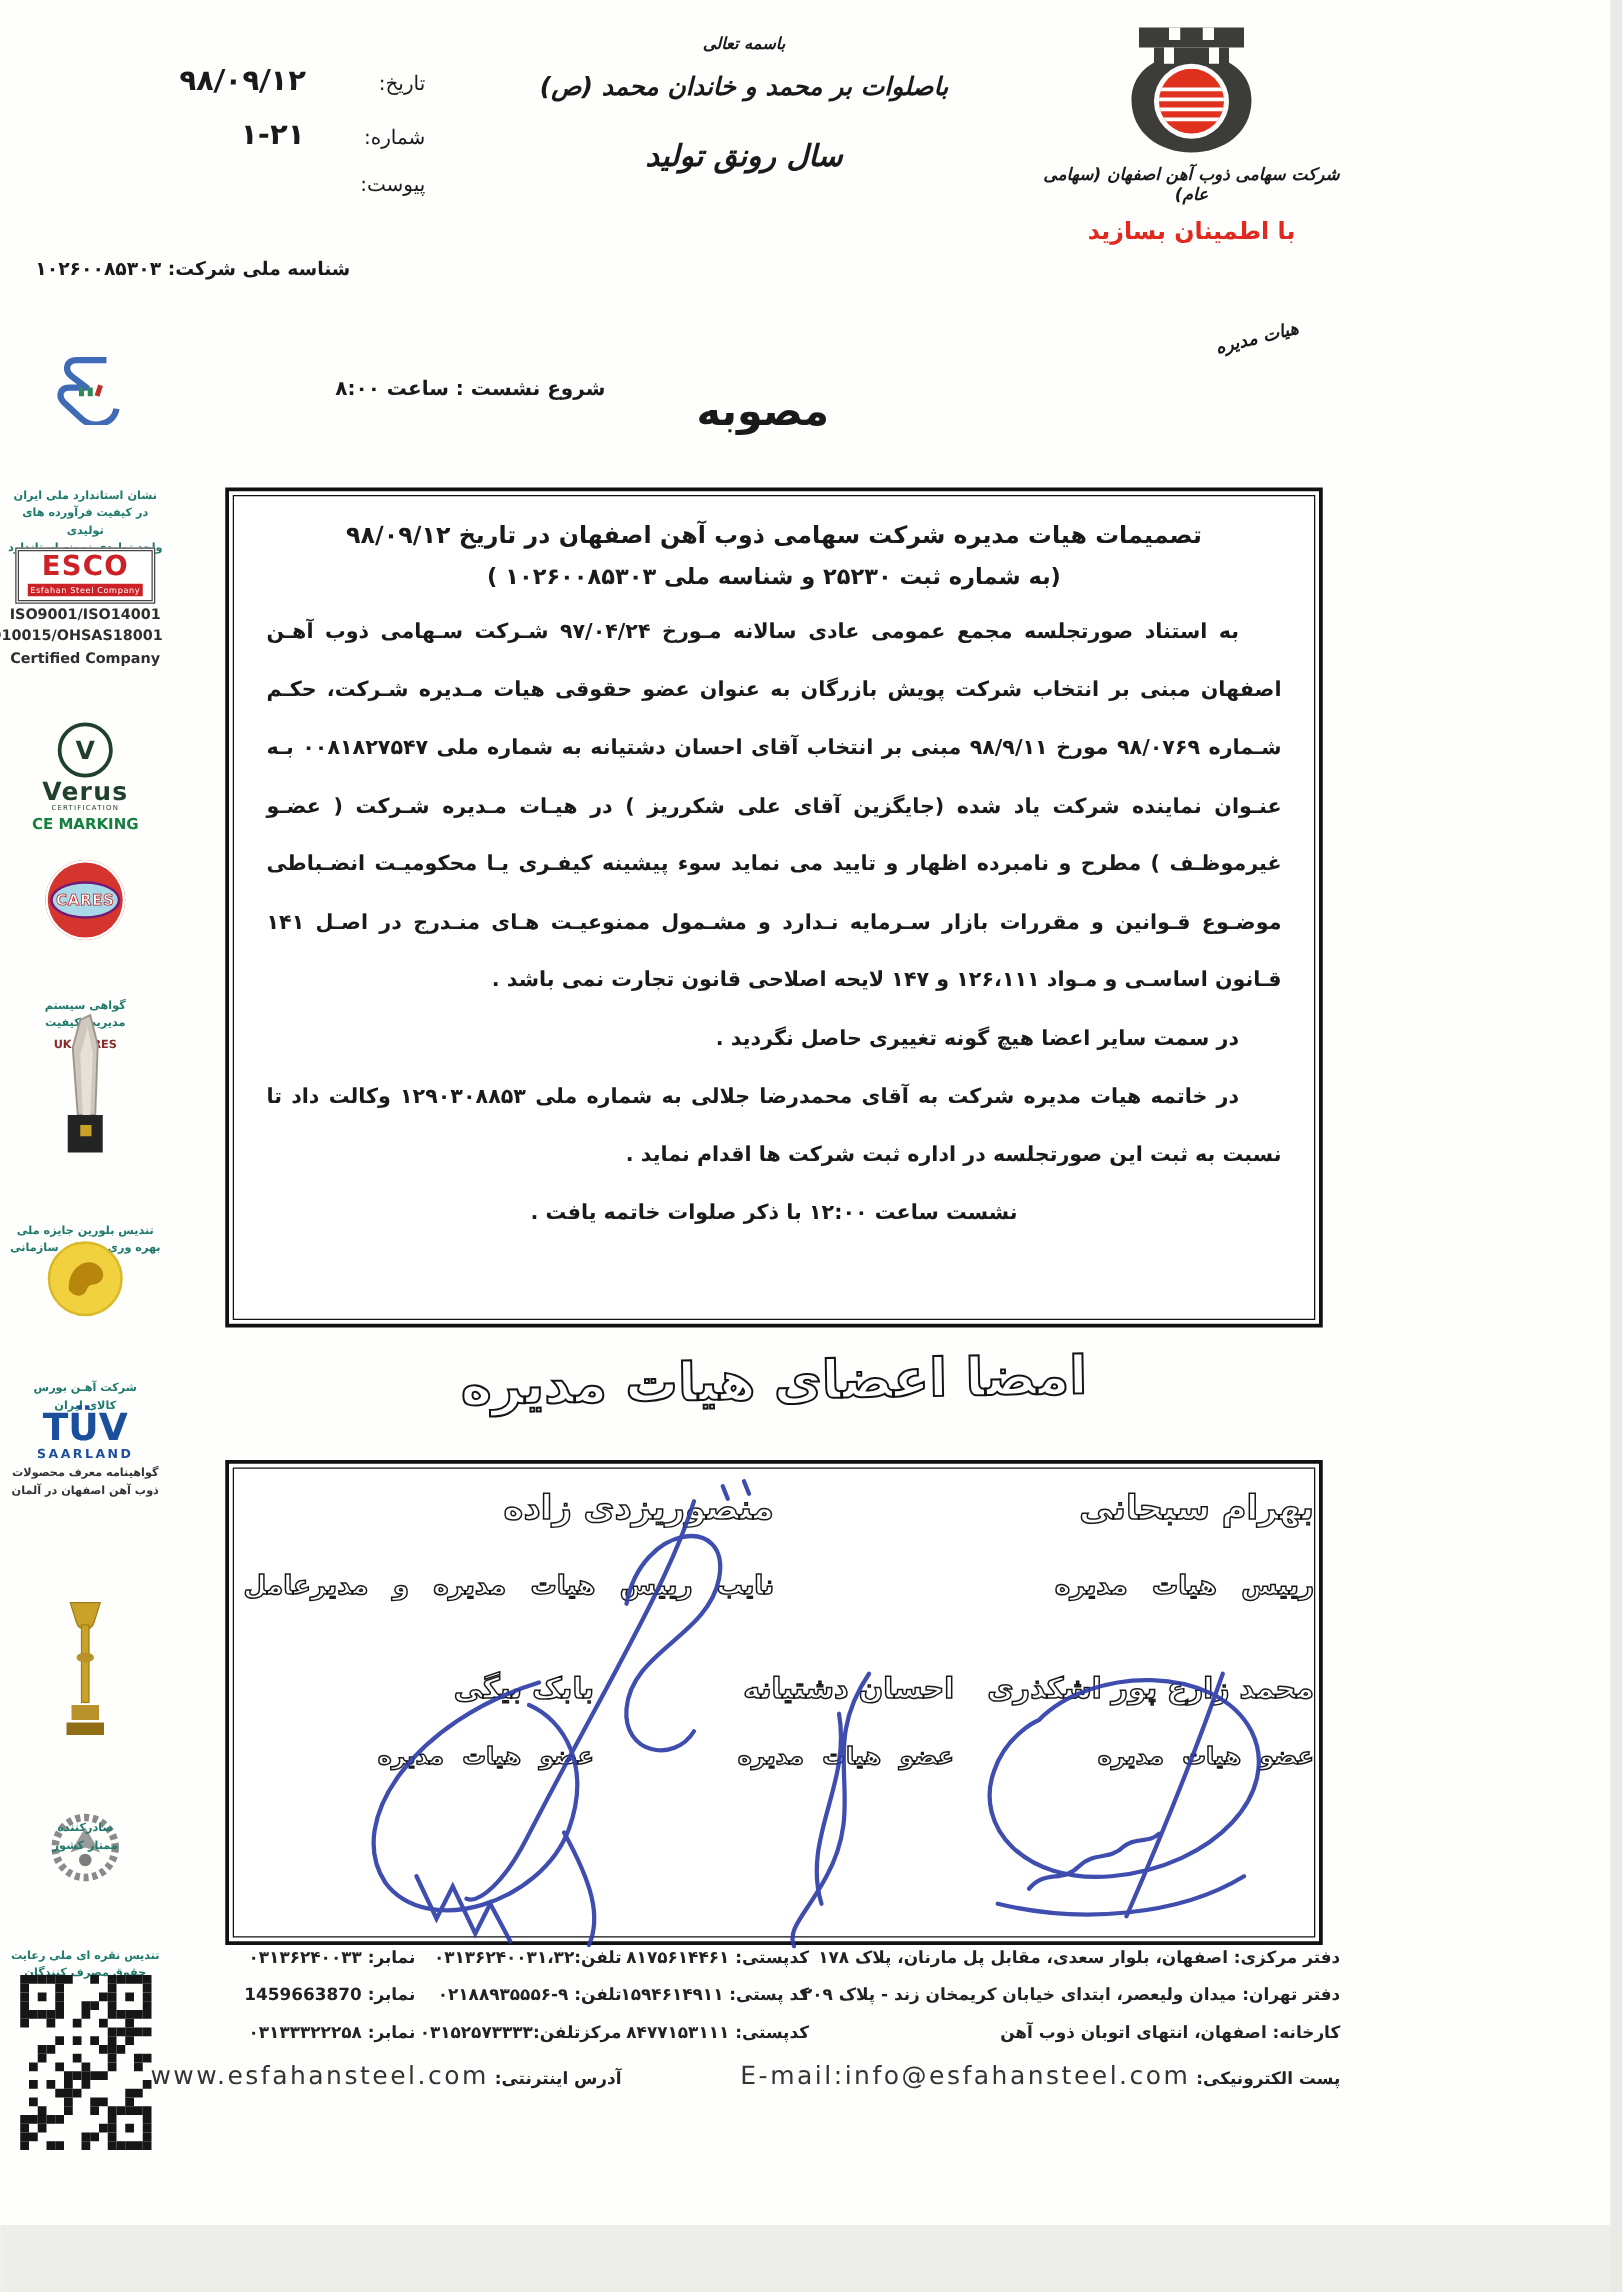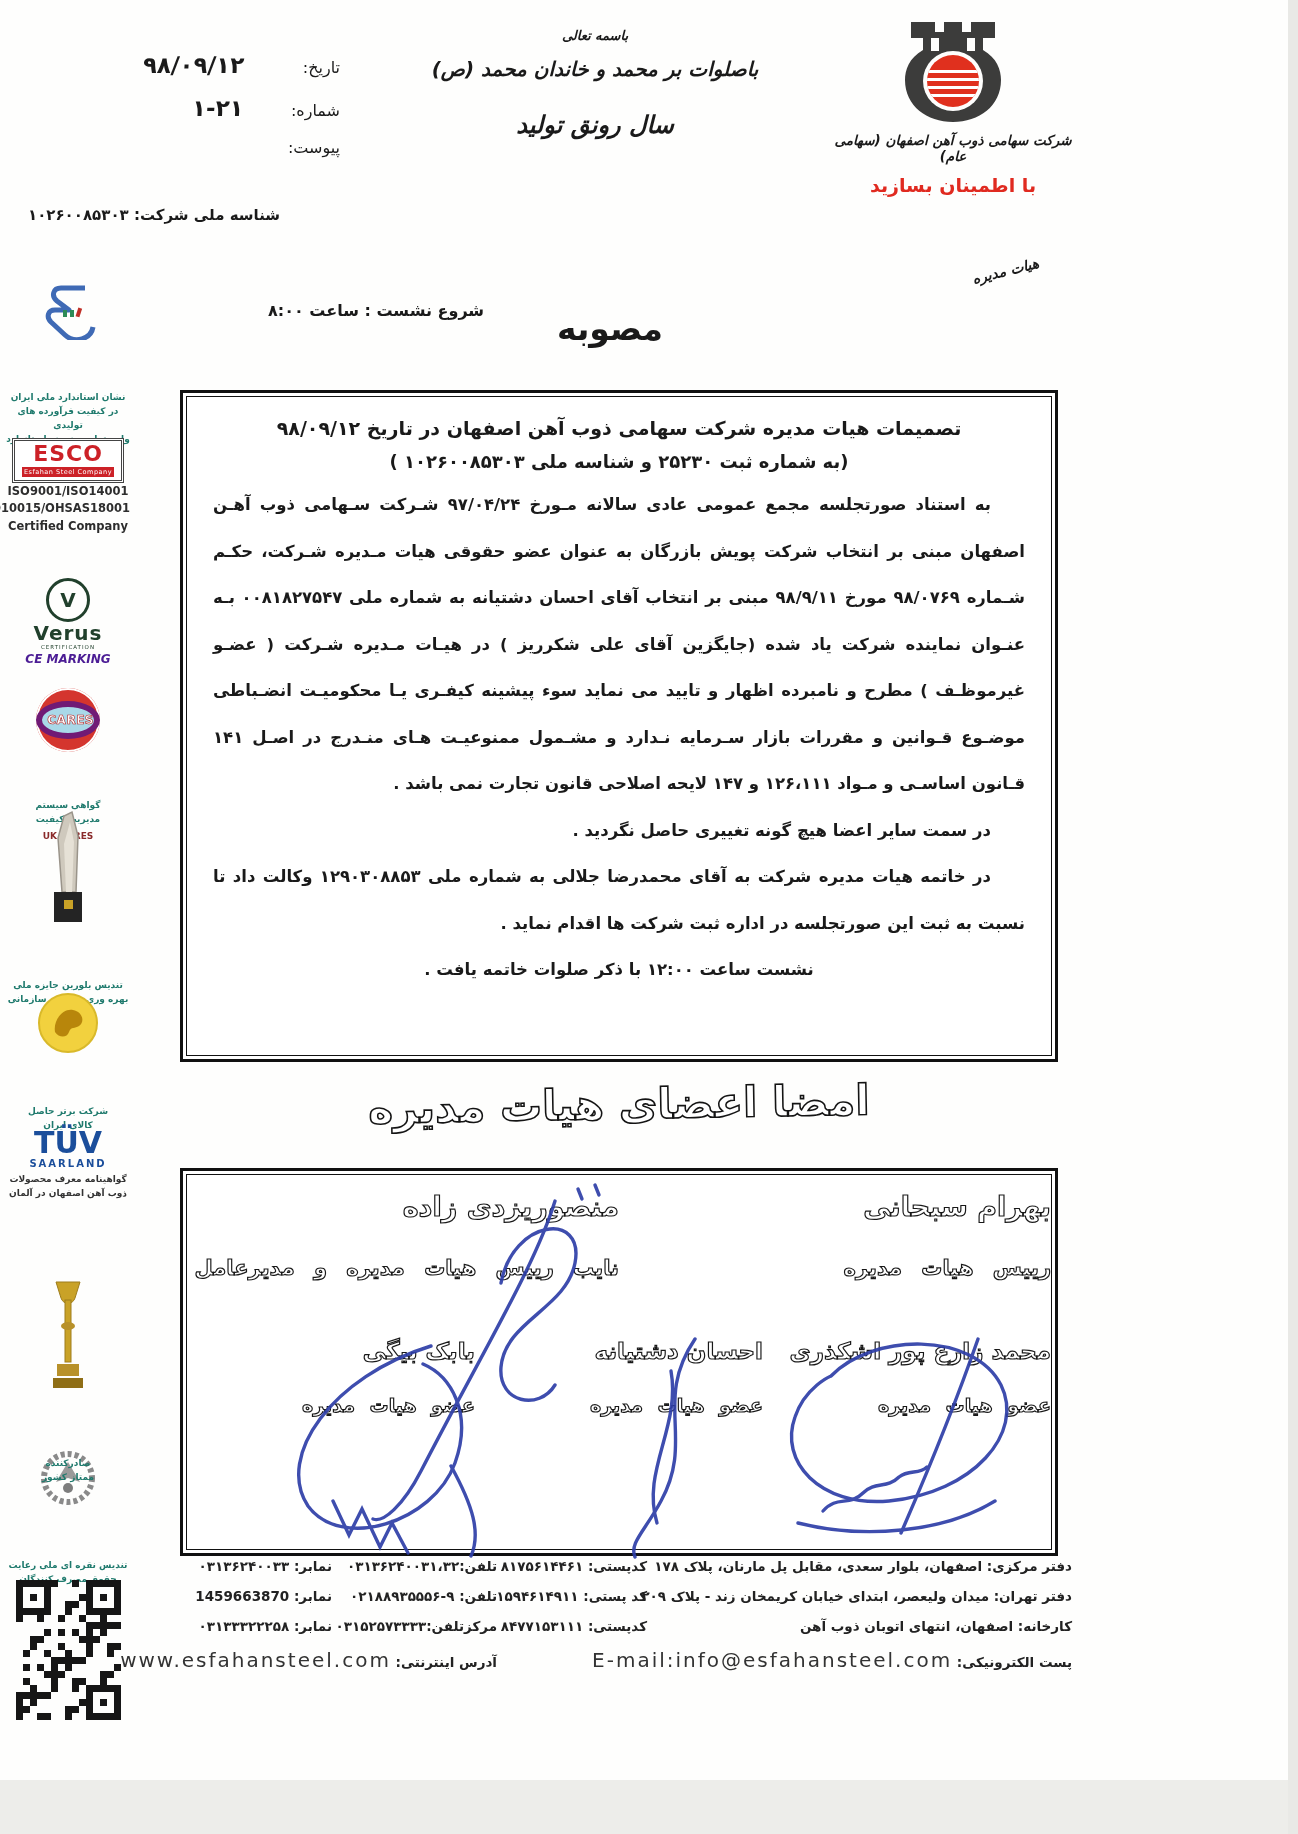--- a/index.html
+++ b/index.html
@@ -60,25 +60,25 @@
   .teal{color:#1f7a6d;font-weight:bold;margin-top:47px;}
   .darkred{color:#8a2a2a;font-weight:bold;}
   .esco-box{display:inline-block;border:3px double #444;padding:2px 7px 3px;background:#fff;}
   .esco-word{color:#cc2127;font-weight:bold;font-size:22px;letter-spacing:1px;display:block;line-height:1;}
   .esco-sub{display:block;background:#cc2127;color:#fff;font-size:6.5px;margin-top:2px;padding:1px 2px;letter-spacing:.5px;}
   .esco-iso{font-size:11.5px;font-weight:bold;color:#2d2d2d;line-height:1.5;}
   .verus-circle{width:38px;height:38px;border:3px solid #21402c;border-radius:50%;margin:0 auto;
                 display:flex;align-items:center;justify-content:center;font-weight:bold;color:#21402c;font-size:20px;}
   .verus-word{font-size:20px;font-weight:bold;color:#21402c;letter-spacing:1px;line-height:1.1;}
   .verus-sub{font-size:5.5px;color:#21402c;letter-spacing:1px;}
-  .ce-mark{font-size:12px;font-weight:bold;color:#4c1d95;margin-top:2px;font-style:italic;}
+  .ce-mark{font-size:12px;font-weight:bold;color:#15803d;margin-top:2px;}
   .cares{width:64px;height:64px;margin:0 auto;background:#d4352e;border-radius:50%;
          display:flex;align-items:center;justify-content:center;box-shadow:0 0 0 2px #fff inset;}
-  .cares-oval{background:#a9d8e8;border:6px solid #701a75;border-radius:50%;width:52px;height:26px;
-              display:flex;align-items:center;}
+  .cares-oval{background:#a9d8e8;border:2px solid #701a75;border-radius:50%;width:52px;height:26px;
+              display:flex;align-items:center;justify-content:center;}
   .cares-word{color:#fff;-webkit-text-stroke:.6px #b02020;font-weight:bold;font-size:12px;letter-spacing:.5px;}
   .tuv-word{color:#1b4e9b;font-weight:bold;font-size:30px;line-height:1;}
   .tuv-sub{color:#1b4e9b;font-weight:bold;font-size:10px;letter-spacing:2px;}
   .cap-dark{color:#333;font-weight:bold;font-size:9px;line-height:1.6;margin-top:3px;}
 
   
   .footer-grid{left:128px;top:1558px;width:944px;display:grid;direction:rtl;
                grid-template-columns:425px 150px 165px 204px;row-gap:14px;
                font-size:13.5px;font-weight:bold;color:#222;align-items:baseline;}
   .f-cell{white-space:nowrap;}
@@ -262,21 +262,21 @@
       <div>بهره وری و تعالی سازمانی</div>
     </div>
   </div>
 
   <div class="abs side-item" style="top:992px">
     <svg width="62" height="62" viewBox="0 0 62 62">
       <circle cx="31" cy="31" r="29" fill="#f2d13e" stroke="#d9b92a" stroke-width="2"></circle>
       <path d="M18,40 C16,28 26,16 36,18 C46,20 48,30 42,34 C38,37 34,34 32,40 C30,46 22,46 18,40 Z" fill="#b8860b"></path>
     </svg>
     <div class="cap teal">
-      <div>شرکت برتر حاصل</div>
+      <div>شرکت آهـن بورس</div>
       <div>کالای ایران</div>
     </div>
   </div>
 
   <div class="abs side-item" style="top:1128px">
     <div class="tuv-word">TÜV</div>
     <div class="tuv-sub">SAARLAND</div>
     <div class="cap-dark">
       <div>گواهینامه معرف محصولات</div>
       <div>ذوب آهن اصفهان در آلمان</div>

